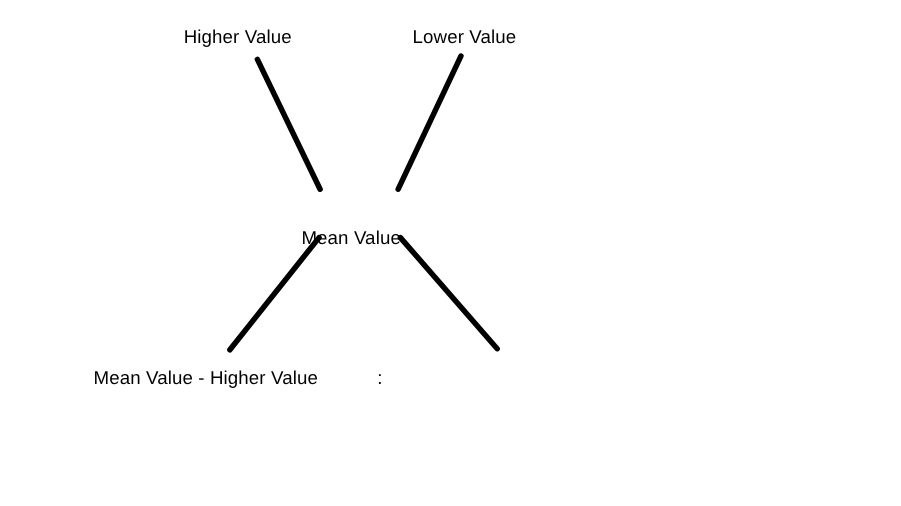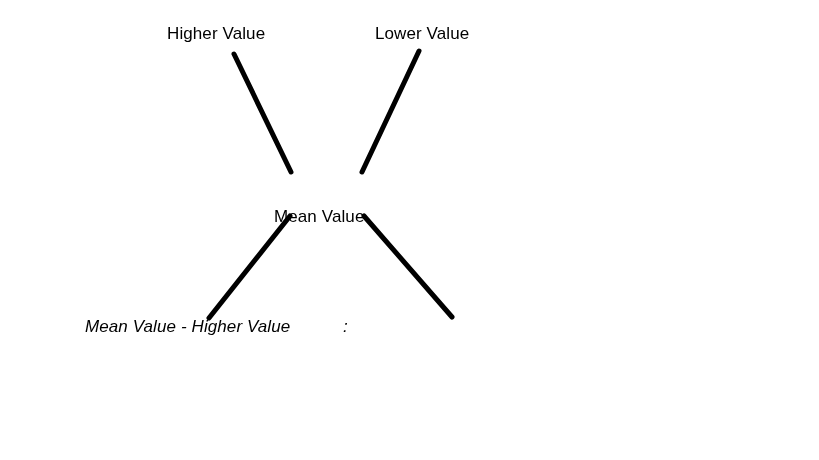--- a/index.html
+++ b/index.html
@@ -44,24 +44,23 @@
     top: 24px;
   }
   #label-mean-value {
     left: 274px;
     top: 185px;
     margin-top: 22px;
   }
   .bottom-row {
     position: absolute;
     left: 0;
-    top: 316px;
+    top: 333px;
     width: 782px;
     height: 22px;
-    font-style: italic;
   }
   .bottom-item {
     position: absolute;
     color: #000000;
     font-family: "Liberation Sans", sans-serif;
     font-size: 17px;
     font-weight: 400;
     line-height: 22px;
     white-space: nowrap;
     letter-spacing: 0.1px;

